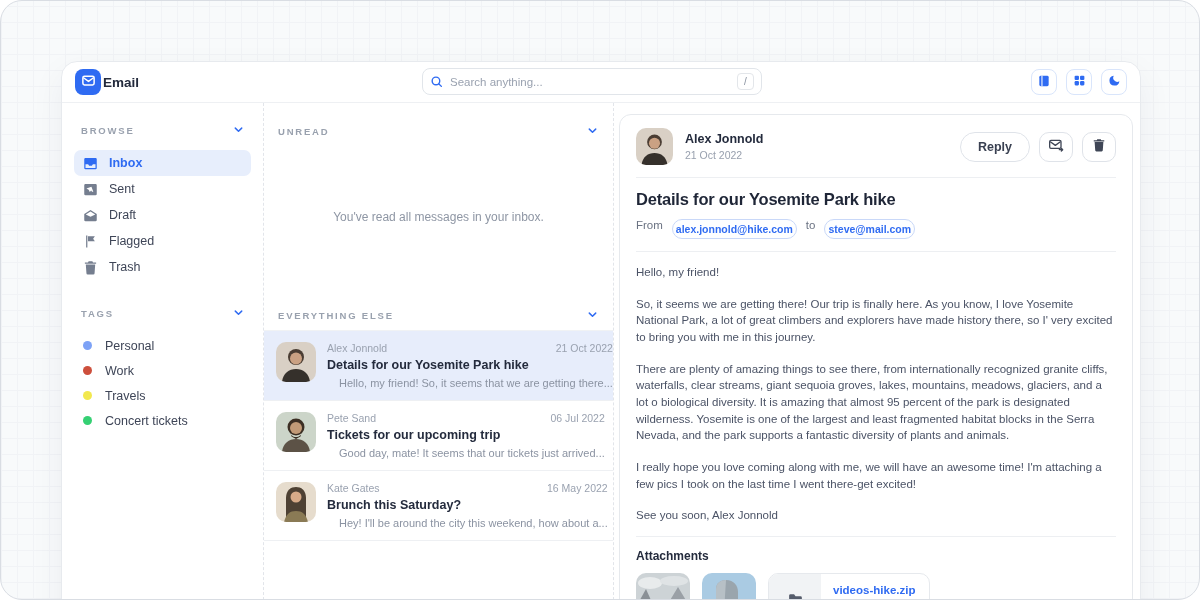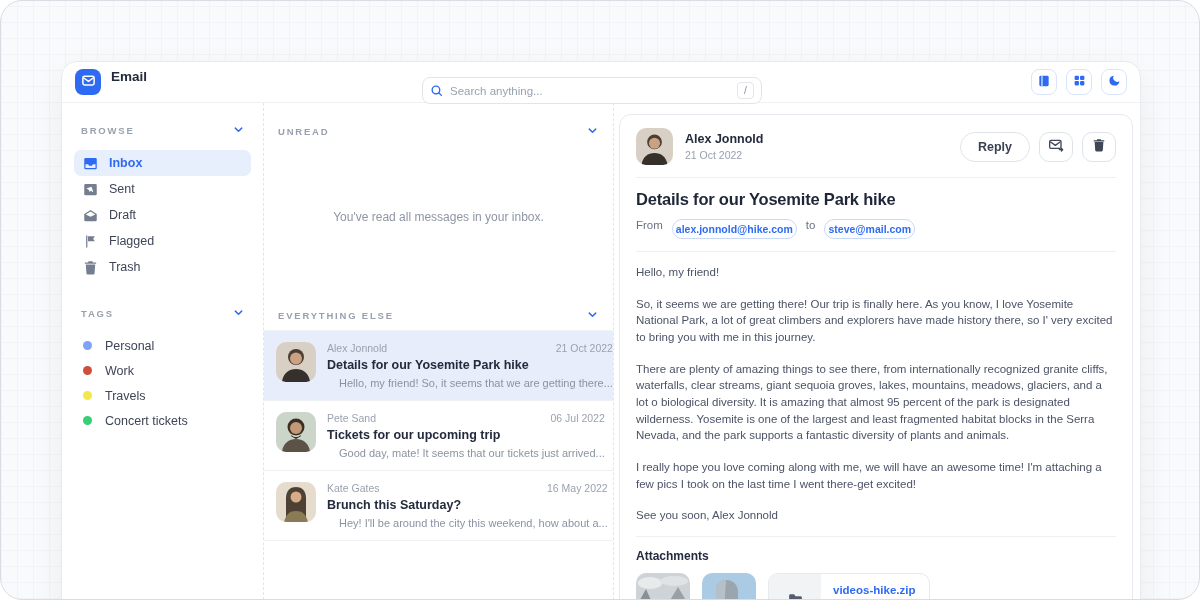--- a/index.html
+++ b/index.html
@@ -13,25 +13,25 @@
     border:1px solid #d9dde3; border-radius:22px;
   }
   .app-window {
     position:absolute; left:60px; top:60px; width:1080px; height:570px;
     background:#fff; border:1px solid #e7eaee; border-radius:16px 16px 0 0;
     box-shadow:0 12px 34px rgba(30,40,70,.06);
     display:flex; flex-direction:column;
   }
   
   .topbar { height:41px; flex:0 0 41px; display:flex; align-items:center; padding:0 13px; border-bottom:1px solid #eef0f3; position:relative; }
-  .brand { display:flex; gap:10px; }
+  .brand { display:flex; align-items:center; gap:2px; }
   .logo { width:26px; height:26px; border-radius:8px; background:#2f6bf2; display:grid; place-items:center; }
   .app-title { font-size:13.5px; font-weight:700; color:#232a3c; }
   .searchbar {
-    position:absolute; left:360px; top:15px; width:340px; height:27px;
+    position:absolute; left:360px; top:6px; width:340px; height:27px;
     border:1px solid #e1e5ea; border-radius:8px; background:#fff;
     display:flex; align-items:center; gap:7px; padding:0 7px;
   }
   .searchbar input { flex:1; border:none; outline:none; font-size:11.5px; color:#39404f; font-family:inherit; background:transparent; }
   .searchbar input::placeholder { color:#9aa2b0; }
   .kbd { flex:0 0 auto; min-width:17px; height:17px; border:1px solid #e3e6ea; border-radius:4px; font-size:10px; color:#8b93a1; display:grid; place-items:center; padding:0 3px; }
   .top-actions { margin-left:auto; display:flex; gap:9px; }
   .ta-btn { width:26px; height:26px; border:1px solid #d9e5fb; border-radius:8px; background:#fff; display:grid; place-items:center; cursor:pointer; }
   
   .content { flex:1; display:flex; min-height:0; }

